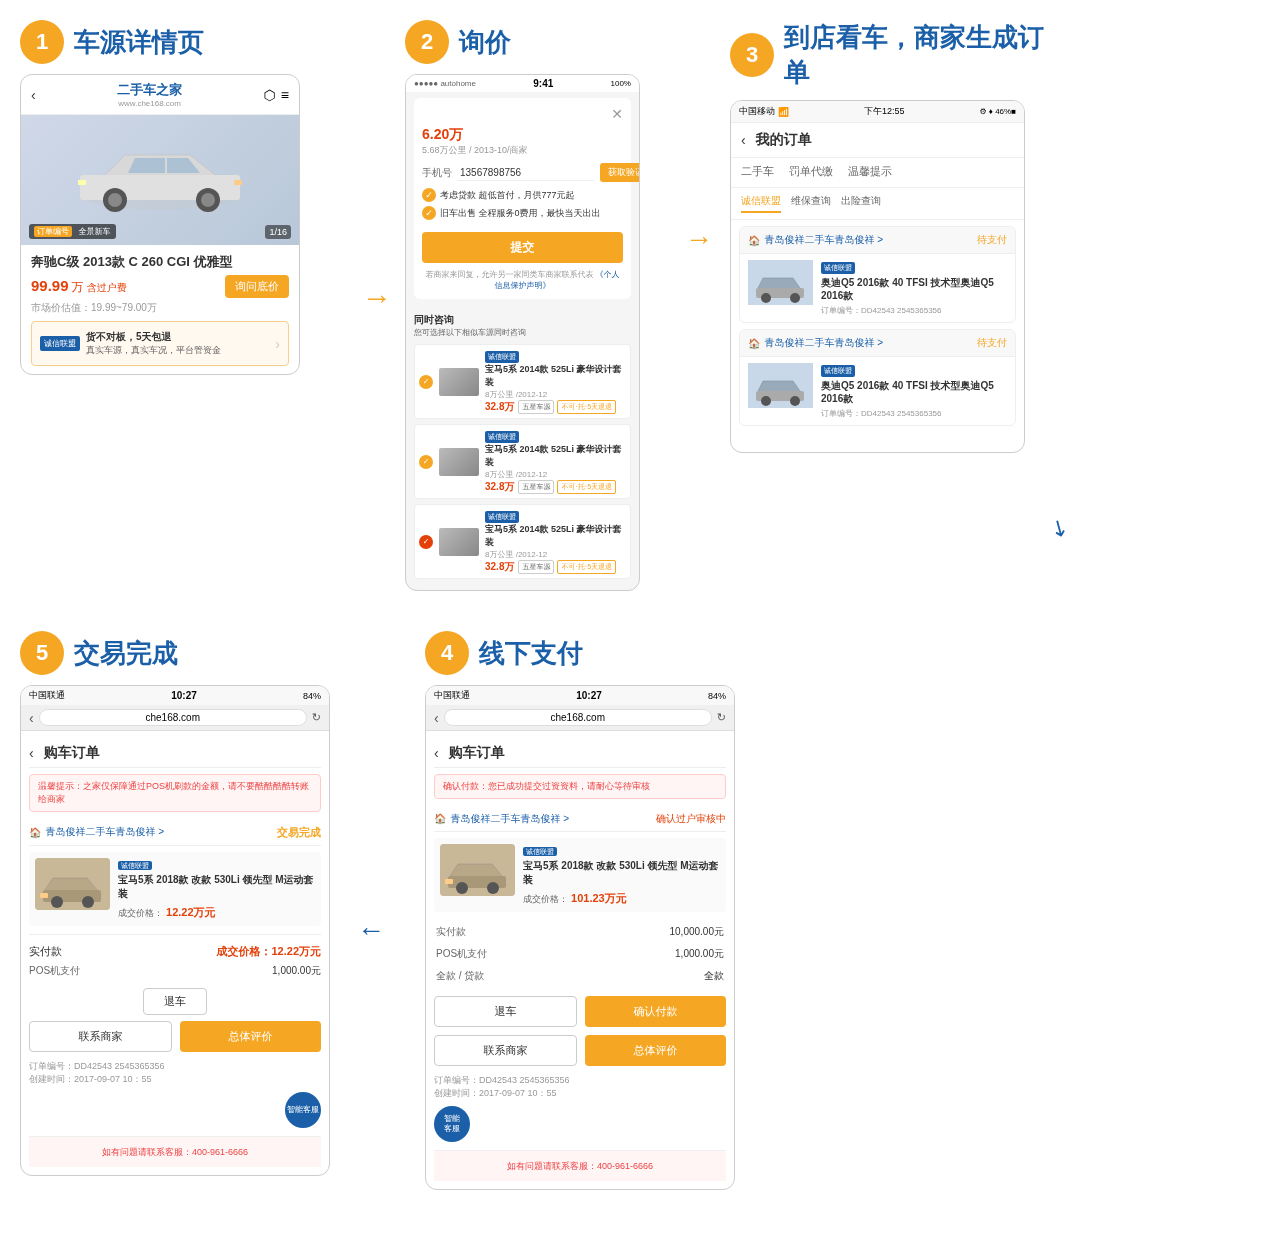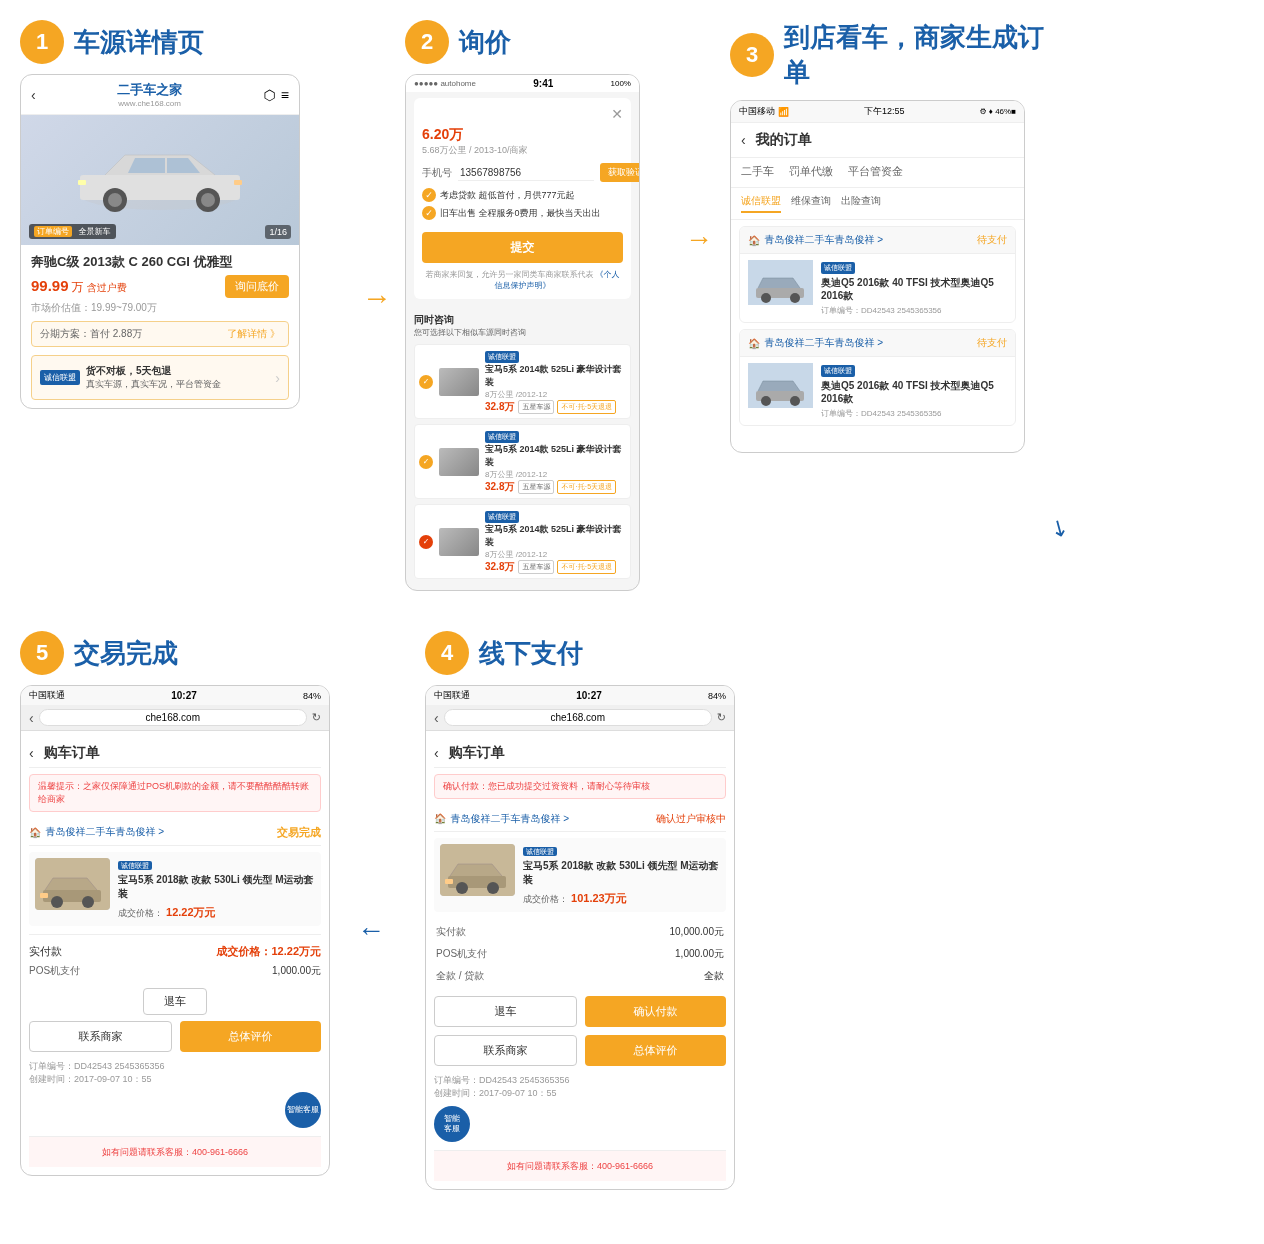--- a/index.html
+++ b/index.html
@@ -771,24 +771,20 @@
         <div class="car-name">奔驰C级 2013款 C 260 CGI 优雅型</div>
         <div class="car-price-row">
           <div>
             <span class="car-price">99.99</span>
             <span style="color:#e4400a; font-size:12px;">万</span>
             <span class="car-price-small" style="color:#e4400a;">含过户费</span>
           </div>
           <button class="inquire-btn">询问底价</button>
         </div>
         <div class="market-price">市场价估值：19.99~79.00万</div>
-        <div class="installment-bar">
-          <span class="installment-label">分期方案：首付 2.88万</span>
-          <span class="installment-detail">了解详情 》</span>
-        </div>
         <div class="trust-banner">
           <div class="trust-left">
             <div class="trust-logo-small">诚信联盟</div>
             <div>
               <div class="trust-text">货不对板，5天包退</div>
               <div class="trust-sub">真实车源，真实车况，平台管资金</div>
             </div>
           </div>
           <span style="color:#ccc; font-size:14px;">›</span>
         </div>
@@ -921,21 +917,21 @@
       </div>
 
       <div class="order-title-bar">
         <span class="back-arrow">‹</span>
         <span class="order-page-title">我的订单</span>
       </div>
 
       <div class="order-tabs-row">
         <span class="order-tab">二手车</span>
         <span class="order-tab">罚单代缴</span>
-        <span class="order-tab">平台管资金</span>
+        <span class="order-tab">温馨提示</span>
       </div>
 
       <div class="sub-tabs-row" style="border-bottom:1px solid #eee;">
         <span class="sub-tab" style="color:#F5A623; border-bottom:2px solid #F5A623; padding-bottom:3px;">诚信联盟</span>
         <span class="sub-tab">维保查询</span>
         <span class="sub-tab">出险查询</span>
       </div>
 
       <div class="order-card">
         <div class="order-card-header">

